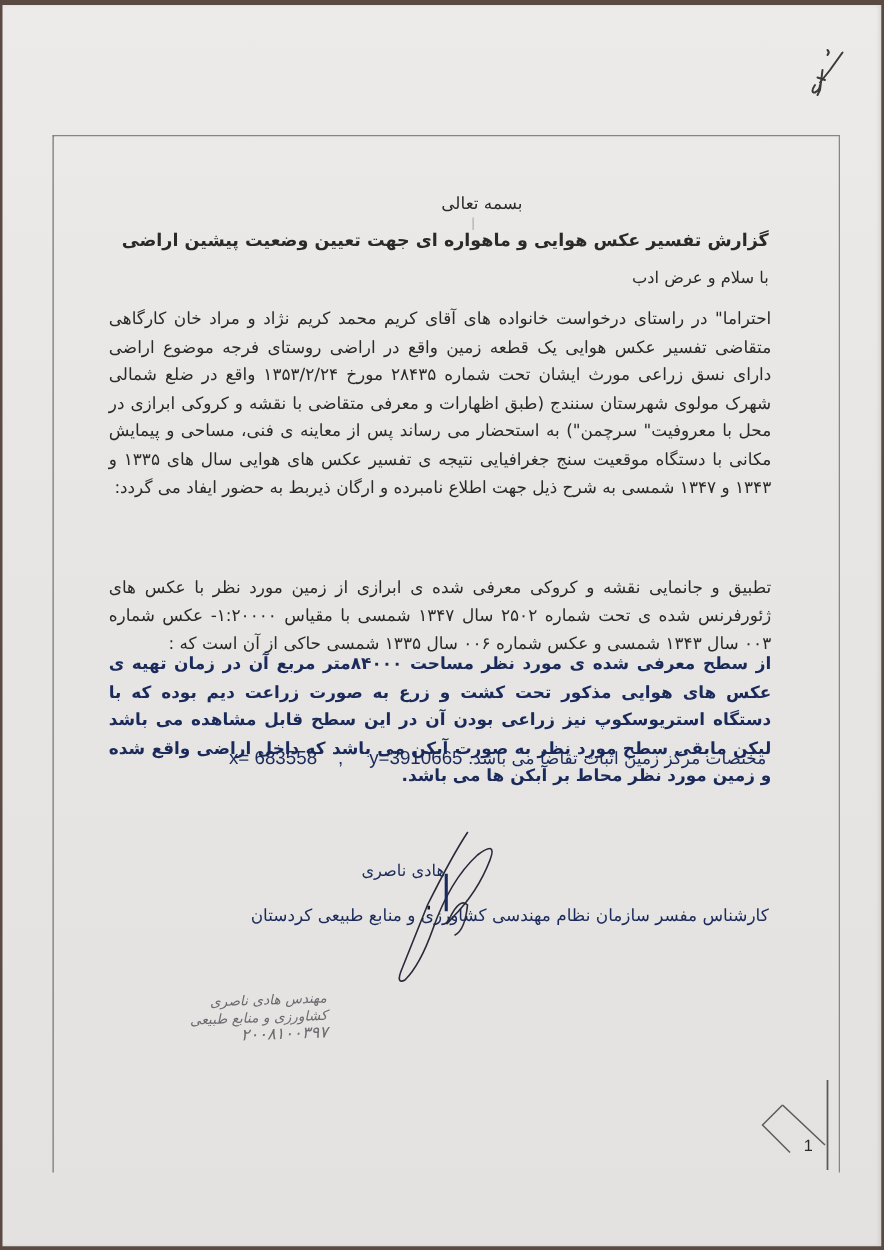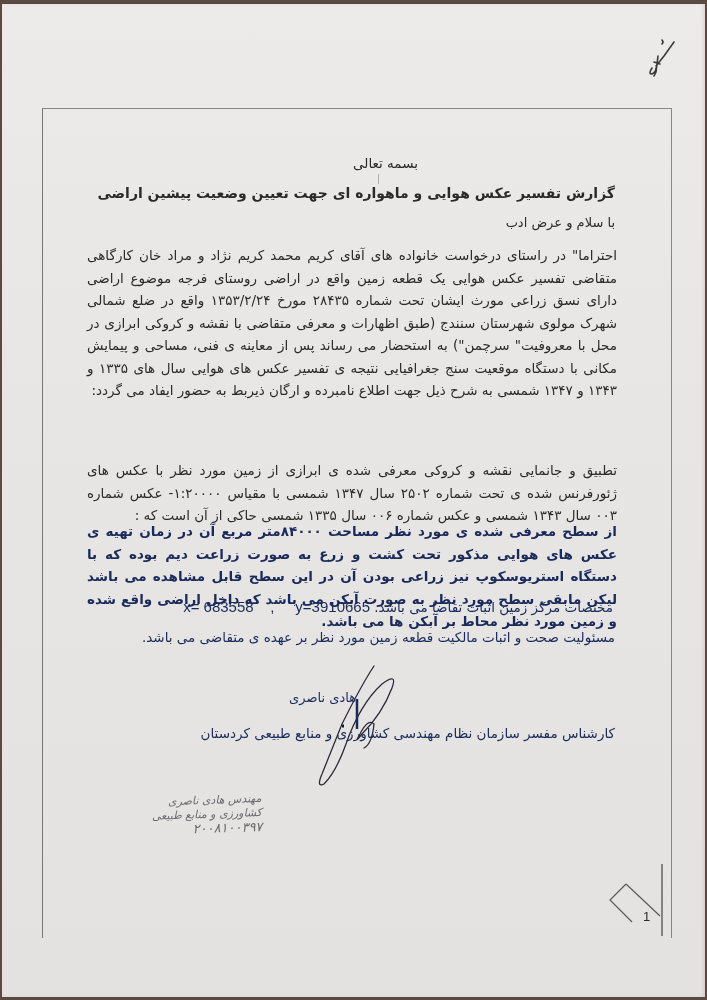--- a/index.html
+++ b/index.html
@@ -187,21 +187,20 @@
   <div class="text coord blue">
     <span>مختصات مرکز زمین اثبات تقاضا می باشد.</span>
     <span class="num">
       <span>x=</span>
       <span>683558</span>
       &nbsp;&nbsp;&nbsp;<span>,</span>&nbsp;&nbsp;&nbsp;&nbsp;
       <span>y=</span><span>3910665</span>
     </span>
   </div>
 
-  <div class="text responsibility blue">مسئولیت صحت و اثبات مالکیت قطعه زمین مورد نظر بر عهده ی متقاضی می باشد.</div>
 
   <div class="text sign-name blue">هادی ناصری</div>
 
   <div class="text sign-title blue">کارشناس مفسر سازمان نظام مهندسی کشاورزی و منابع طبیعی کردستان</div>
 
   <svg class="signature" viewBox="0 0 110 130">
     <path d="M72 2 Q60 20 40 60 Q28 90 20 110 Q14 124 22 120 Q34 108 44 80 Q58 40 80 20 Q96 8 90 24 Q80 50 60 70 Q52 80 58 70 Q66 54 72 60 Q70 80 62 84" stroke="#2a2a3a" stroke-width="1.3" fill="none" stroke-linecap="round"></path>
     <path d="M55 35 L55 65" stroke="#1a2a5a" stroke-width="2.5"></path>
     <path d="M40 62 L42 62" stroke="#1a1a2a" stroke-width="3"></path>
   </svg>

